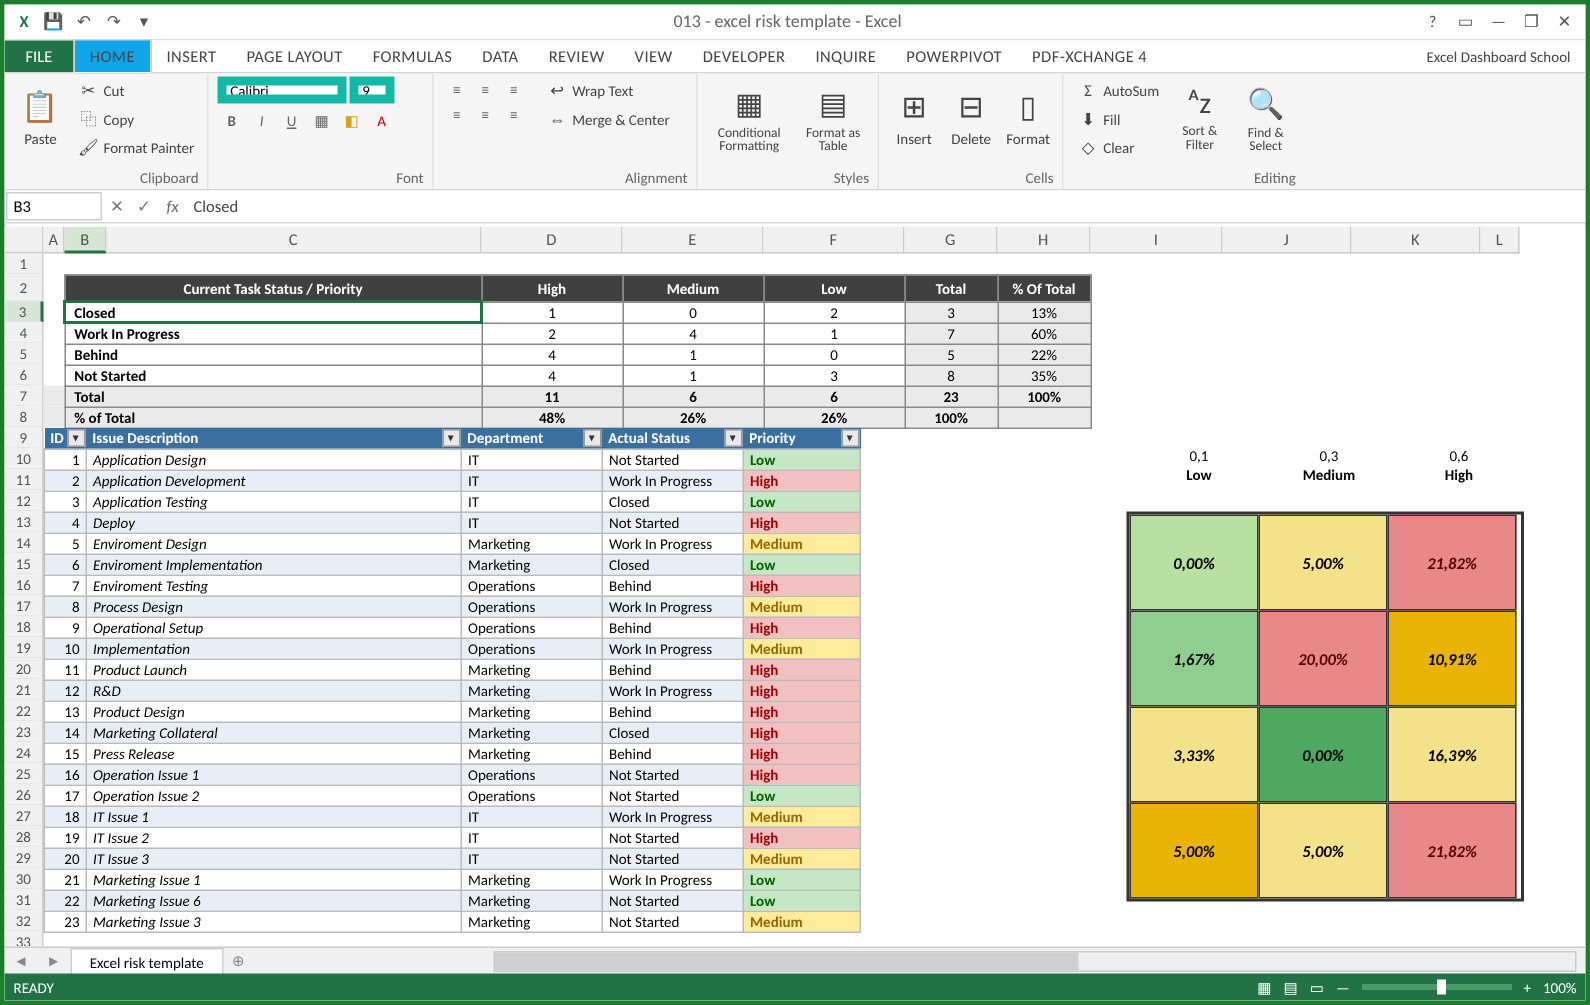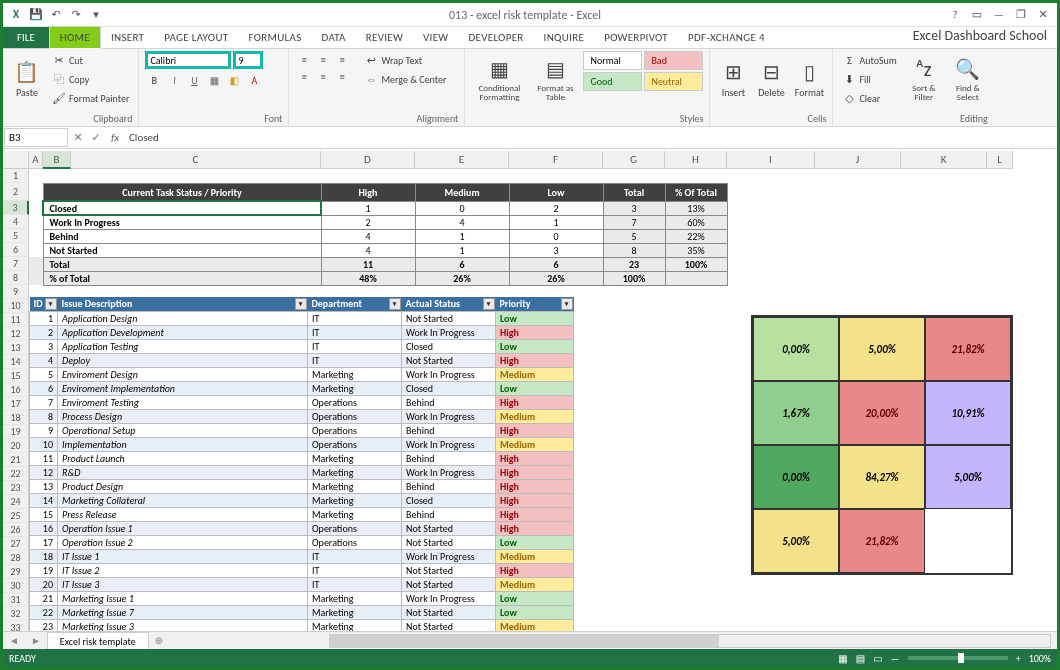--- a/index.html
+++ b/index.html
@@ -11,34 +11,34 @@
 .qat-icon { width: 18px; height: 18px; display: flex; align-items: center; justify-content: center; font-size: 11px; color: #555; cursor: pointer; }
 .qat-icon.excel { color: #217346; font-weight: bold; }
 .qat-title { flex: 1; text-align: center; font-size: 12px; color: #666; }
 .qat-right { display: flex; gap: 2px; }
 .qat-right .qat-icon { width: 20px; }
 
 
 .ribbon-tabs { height: 22px; background: #fff; display: flex; align-items: flex-end; padding-left: 0; border-bottom: 1px solid #d4d4d4; }
 .tab-file { background: #217346; color: #fff; padding: 4px 14px; font-size: 11px; cursor: pointer; }
 .tab { padding: 4px 10px; font-size: 11px; color: #444; cursor: pointer; text-transform: uppercase; letter-spacing: 0.3px; }
-.tab.active { background: #84cc16; border: 1px solid #d4d4d4; border-bottom: 1px solid #fff; margin-bottom: -1px; }
-.tab-right { margin-left: auto; padding: 4px 10px; font-size: 14px; color: #444; }
+.tab.active { background: #0ea5e9; border: 1px solid #d4d4d4; border-bottom: 1px solid #fff; margin-bottom: -1px; }
+.tab-right { margin-left: auto; padding: 4px 10px; font-size: 10px; color: #444; }
 
 
 .ribbon { height: 78px; background: #f5f5f5; display: flex; border-bottom: 1px solid #d4d4d4; font-size: 10px; }
 .ribbon-group { border-right: 1px solid #e1e1e1; padding: 2px 6px 0; display: flex; flex-direction: column; position: relative; }
 .ribbon-group-label { text-align: right; color: #666; font-size: 10px; padding: 1px 0; margin-top: auto; }
 .rg-content { display: flex; gap: 4px; flex: 1; align-items: flex-start; }
 .rg-col { display: flex; flex-direction: column; gap: 1px; }
 .rg-btn-lg { width: 36px; height: 56px; display: flex; flex-direction: column; align-items: center; justify-content: center; gap: 2px; cursor: pointer; font-size: 10px; color: #444; }
 .rg-btn-lg .ico { font-size: 20px; }
 .rg-btn-sm { display: flex; align-items: center; gap: 3px; padding: 1px 3px; font-size: 10px; color: #444; cursor: pointer; white-space: nowrap; height: 18px; }
 .rg-btn-sm .ico { width: 14px; font-size: 11px; text-align: center; }
-.font-select { border: 3px solid #14b8a6; font-size: 10px; padding: 1px 2px; height: 18px; background: #fff; }
+.font-select { border: 6px solid #14b8a6; font-size: 10px; padding: 1px 2px; height: 18px; background: #fff; }
 .align-grid { display: grid; grid-template-columns: repeat(3, 18px); gap: 1px; }
 .align-btn { width: 18px; height: 16px; display: flex; align-items: center; justify-content: center; cursor: pointer; font-size: 10px; color: #666; }
 .styles-grid { display: grid; grid-template-columns: 1fr 1fr; gap: 2px; width: 120px; }
 .style-cell { border: 1px solid #ccc; padding: 2px 6px; font-size: 10px; text-align: left; }
 .style-normal { background: #fff; }
 .style-bad { background: #f2c0c0; color: #9c0006; }
 .style-good { background: #c6e7c6; color: #006100; }
 .style-neutral { background: #ffeb9c; color: #9c6500; }
 
 
@@ -66,21 +66,21 @@
 .summary td, .summary th { border: 1px solid #888; font-size: 10px; padding: 0 6px; height: 14px; white-space: nowrap; }
 .sum-head { background: #404040; color: #fff; text-align: center; font-weight: bold; height: 18px !important; }
 .sum-stat { width: 278px; text-align: center; }
 .sum-c { width: 94px; text-align: center; }
 .sum-t { background: #eaeaea; text-align: center; }
 .sum-row-label { font-weight: bold; text-align: left; }
 .sum-row-total td { background: #eaeaea; font-weight: bold; }
 .selected-cell { outline: 2px solid #217346; outline-offset: -1px; }
 
 
-.issues { position: absolute; top: 128px; left: 0; }
+.issues { position: absolute; top: 116px; left: 0; }
 .issues table { border-collapse: collapse; }
 .issues th { background: #3b6fa0; color: #fff; font-size: 10px; padding: 0 4px; height: 14px; text-align: left; font-weight: bold; position: relative; }
 .issues th .dd { position: absolute; right: 1px; top: 1px; width: 12px; height: 12px; background: #e8e8e8; border: 1px solid #999; font-size: 7px; text-align: center; line-height: 10px; color: #333; }
 .issues td { border: 1px solid #bbb; font-size: 10px; padding: 0 4px; height: 14px; white-space: nowrap; }
 .issues tr.even td { background: #e8eef6; }
 .issues tr.odd td { background: #fff; }
 .col-id { width: 26px; text-align: right; }
 .col-desc { width: 250px; font-style: italic; }
 .col-dept { width: 94px; }
 .col-status { width: 94px; }
@@ -90,21 +90,21 @@
 .pri-high { background: #f2c0c0 !important; color: #9c0006; }
 
 
 .matrix { position: absolute; top: 128px; left: 722px; }
 .matrix-hdr { display: flex; justify-content: space-around; width: 260px; margin-left: 5px; }
 .matrix-hdr-c { text-align: center; font-size: 10px; width: 86px; }
 .matrix-hdr-c b { font-weight: bold; }
 .matrix-grid { display: grid; grid-template-columns: 86px 86px 86px; grid-template-rows: 64px 64px 64px 64px; border: 2px solid #333; margin-top: 18px; }
 .matrix-cell { border: 1px solid #333; display: flex; align-items: center; justify-content: center; font-size: 11px; font-weight: bold; font-style: italic; }
 .mc-g { background: #8fce8f; } .mc-lg { background: #b8e0a0; }
-.mc-y { background: #f4e28a; } .mc-o { background: #c4b5fd; }
+.mc-y { background: #f4e28a; } .mc-o { background: #eab308; }
 .mc-r { background: #e88888; color: #5a0000; } .mc-dg { background: #4fa860; }
 
 
 .sheet-tabs { position: absolute; bottom: 18px; left: 0; right: 0; height: 18px; background: #f0f0f0; border-top: 1px solid #ccc; display: flex; align-items: center; font-size: 10px; }
 .sheet-nav { padding: 0 6px; color: #888; }
 .sheet-tab { padding: 2px 12px; background: #fff; border: 1px solid #ccc; border-bottom: none; font-size: 10px; cursor: pointer; }
 .sheet-add { padding: 0 6px; color: #888; cursor: pointer; }
 .hscroll { flex: 1; margin: 0 6px 0 160px; height: 14px; background: #eee; border: 1px solid #ccc; position: relative; }
 .hscroll .thumb { position: absolute; left: 0; width: 54%; height: 100%; background: #cfcfcf; }
 .status { position: absolute; bottom: 0; left: 0; right: 0; height: 18px; background: #217346; color: #fff; display: flex; align-items: center; font-size: 10px; padding: 0 6px; }
@@ -222,26 +222,20 @@
   <div class="ribbon-group">
     <div class="rg-content">
       <div class="rg-btn-lg" style="width:56px">
           <span class="ico">▦</span>
           <span style="font-size:9px;text-align:center;line-height:1">Conditional Formatting</span>
         </div>
       <div class="rg-btn-lg" style="width:48px">
           <span class="ico">▤</span>
           <span style="font-size:9px;text-align:center;line-height:1">Format as Table</span>
         </div>
-      <div class="styles-grid">
-        <div class="style-cell style-normal">Normal</div>
-        <div class="style-cell style-bad">Bad</div>
-        <div class="style-cell style-good">Good</div>
-        <div class="style-cell style-neutral">Neutral</div>
-      </div>
     </div>
     <div class="ribbon-group-label">Styles</div>
   </div>
   <div class="ribbon-group">
     <div class="rg-content">
       <div class="rg-btn-lg" style="width:34px">
           <span class="ico">⊞</span>
           <span>Insert</span>
         </div>
       <div class="rg-btn-lg" style="width:34px">
@@ -569,45 +563,51 @@
             </tr>
             <tr class="odd">
               <td class="col-id">21</td>
               <td class="col-desc">Marketing Issue 1</td>
               <td class="col-dept">Marketing</td>
               <td class="col-status">Work In Progress</td>
               <td class="col-pri pri-low">Low</td>
             </tr>
             <tr class="even">
               <td class="col-id">22</td>
-              <td class="col-desc">Marketing Issue 7</td>
+              <td class="col-desc">Marketing Issue 6</td>
               <td class="col-dept">Marketing</td>
               <td class="col-status">Not Started</td>
               <td class="col-pri pri-low">Low</td>
             </tr>
             <tr class="odd">
               <td class="col-id">23</td>
               <td class="col-desc">Marketing Issue 3</td>
               <td class="col-dept">Marketing</td>
               <td class="col-status">Not Started</td>
               <td class="col-pri pri-med">Medium</td>
             </tr>
           </tbody>
         </table>
     </div>
     <div class="matrix">
+      <div class="matrix-hdr" id="matrix-hdr">
+          <div class="matrix-hdr-c">0,1<br><b>Low</b></div>
+          <div class="matrix-hdr-c">0,3<br><b>Medium</b></div>
+          <div class="matrix-hdr-c">0,6<br><b>High</b></div>
+        </div>
       <div class="matrix-grid" id="matrix-grid">
           <div class="matrix-cell mc-lg">0,00%</div>
           <div class="matrix-cell mc-y">5,00%</div>
           <div class="matrix-cell mc-r">21,82%</div>
           <div class="matrix-cell mc-g">1,67%</div>
           <div class="matrix-cell mc-r">20,00%</div>
           <div class="matrix-cell mc-o">10,91%</div>
+          <div class="matrix-cell mc-y">3,33%</div>
           <div class="matrix-cell mc-dg">0,00%</div>
-          <div class="matrix-cell mc-y">84,27%</div>
+          <div class="matrix-cell mc-y">16,39%</div>
           <div class="matrix-cell mc-o">5,00%</div>
           <div class="matrix-cell mc-y">5,00%</div>
           <div class="matrix-cell mc-r">21,82%</div>
         </div>
     </div>
   </div>
 </div>
 
 <div class="sheet-tabs">
   <div class="sheet-nav">◄</div>

